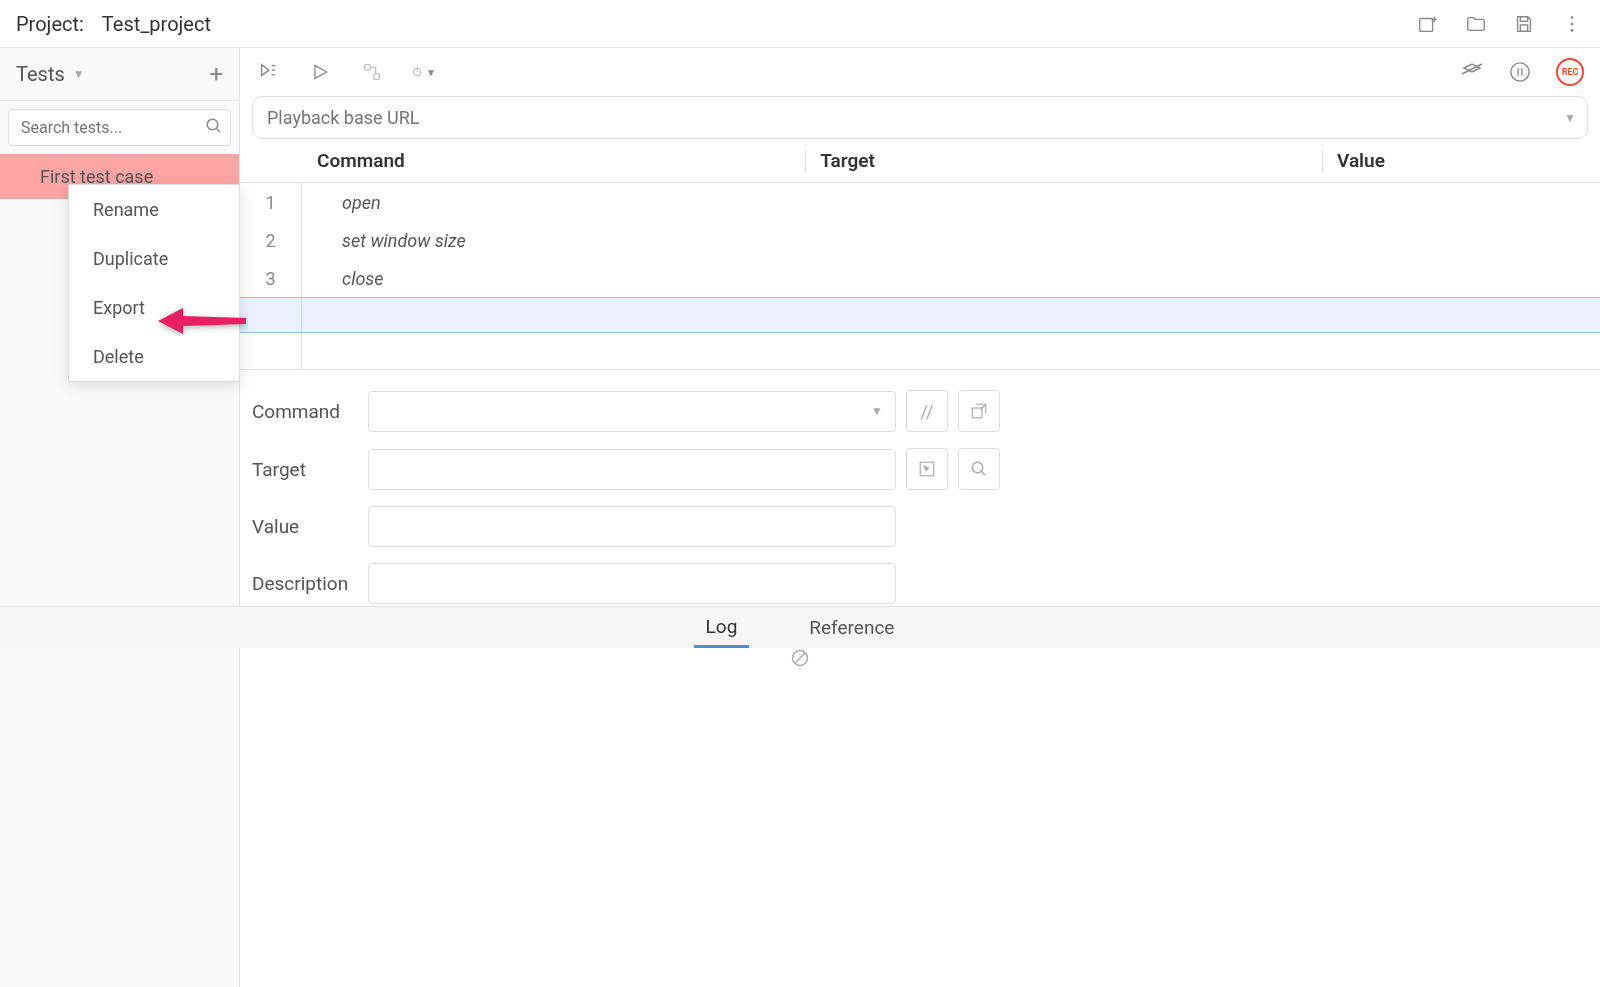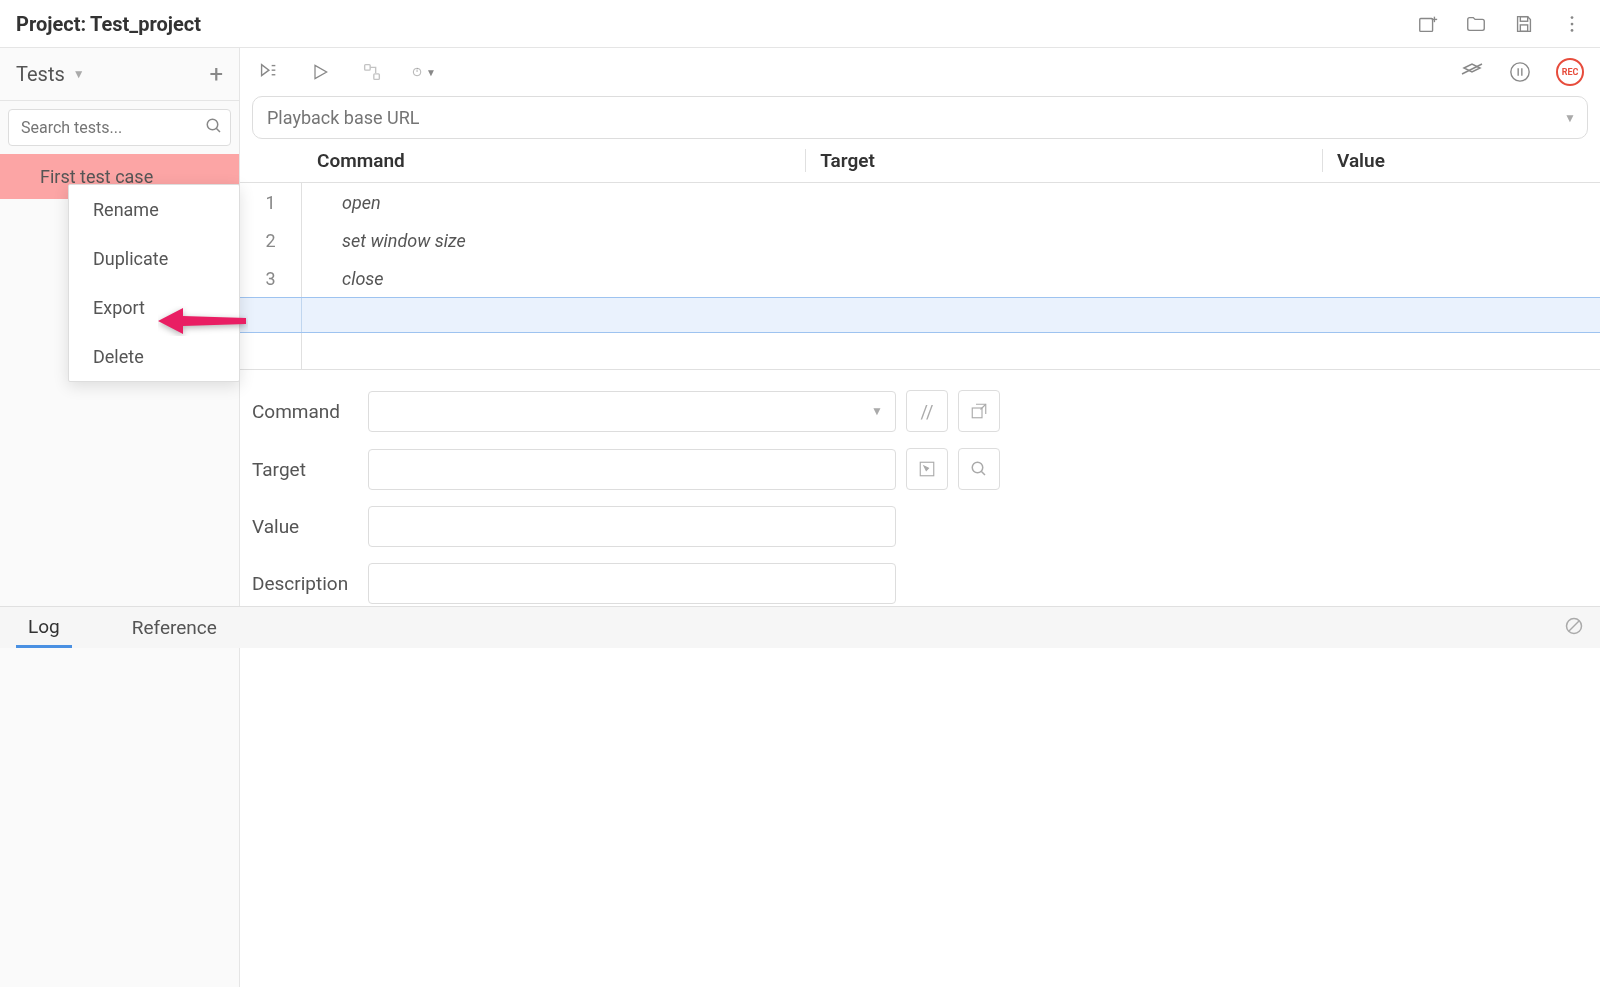--- a/index.html
+++ b/index.html
@@ -20,24 +20,24 @@
   display: flex;
   align-items: center;
   justify-content: space-between;
   padding: 8px 16px;
   border-bottom: 1px solid #e5e5e5;
   height: 48px;
 }
 
 .project-title {
   font-size: 20px;
-  font-weight: 700;
+  font-weight: 400;
   color: #333;
   display: flex;
-  gap: 4px;
+  gap: 18px;
 }
 
 .project-label {
   color: #333;
 }
 
 .project-name {
   color: #333;
 }
 
@@ -382,20 +382,21 @@
 }
 
 .bottom-tabs {
   border-top: 1px solid #e0e0e0;
   display: flex;
   align-items: center;
   justify-content: space-between;
   padding: 0 16px;
   background: #f6f6f6;
   height: 42px;
+  flex-direction: column;
 }
 
 .tabs-left {
   display: flex;
   gap: 48px;
   height: 100%;
   align-items: center;
 }
 
 .tab {

